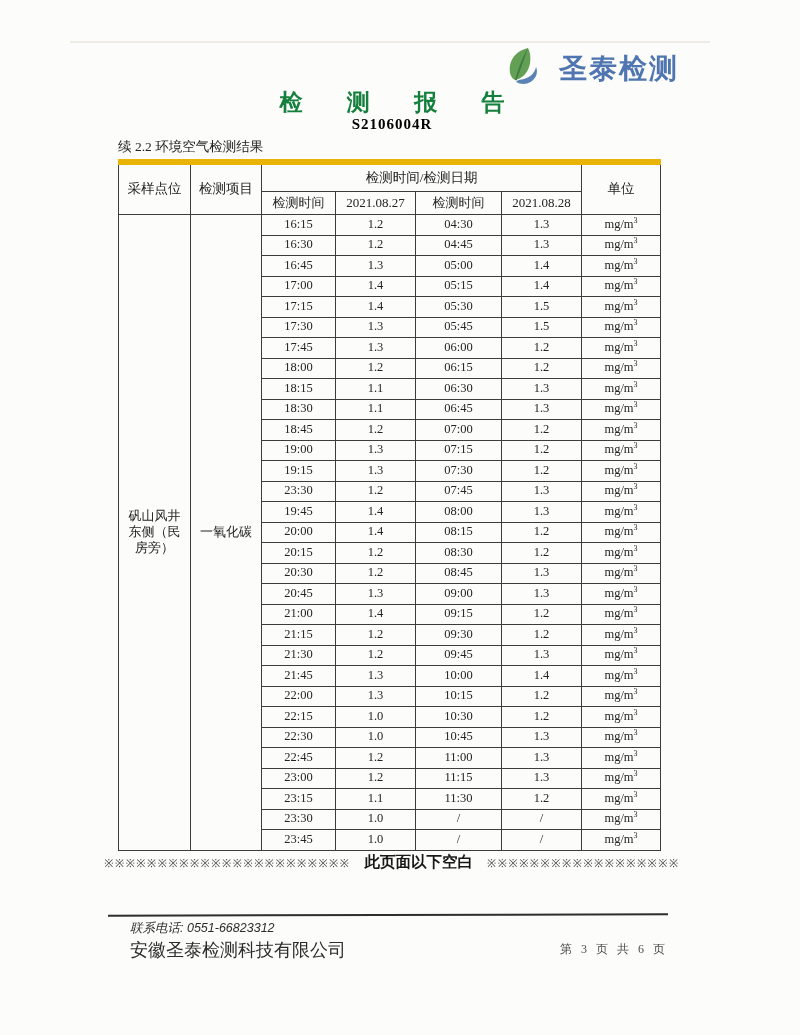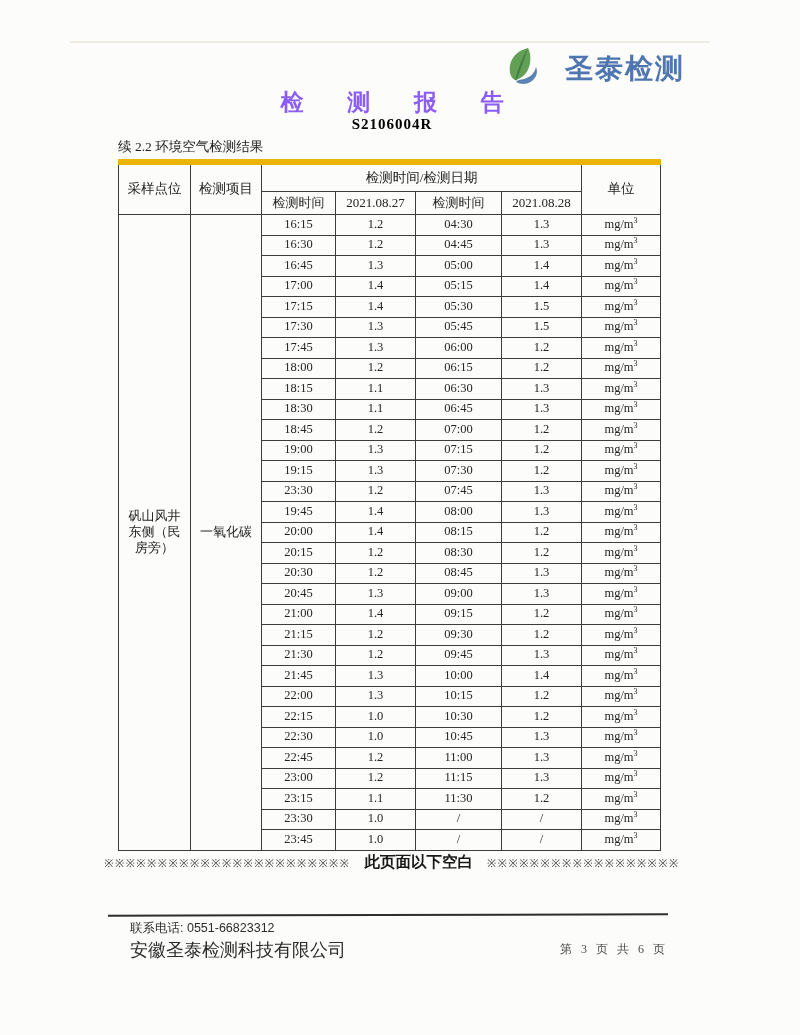--- a/index.html
+++ b/index.html
@@ -16,35 +16,35 @@
     overflow: hidden;
   }
   .scan-artifact {
     position: absolute; left: 70px; top: 41px;
     width: 640px; height: 2px;
     background: #edebe3;
   }
   
   .logo {
     position: absolute; left: 503px; top: 46px;
-    display: flex; align-items: center; gap: 16px;
+    display: flex; align-items: center; gap: 10px;
   }
   .logo-icon { width: 46px; height: 46px; }
   .logo-text {
     font-family: "Liberation Sans", "DejaVu Sans", sans-serif;
     font-size: 28px; font-weight: bold;
     letter-spacing: 2px;
     color: #4f76b0;
   }
   
   .title {
     position: absolute; left: 0; top: 87px; width: 784px;
     text-align: center;
-    font-family: Liberation Serif, serif;
-    font-size: 23px; font-weight: bold; color: #8b5cf6;
+    font-family: Liberation Sans, sans-serif;
+    font-size: 23px; font-weight: bold; color: #15803d;
     letter-spacing: 19px; text-indent: 19px;
   }
   .report-code {
     position: absolute; left: 0; top: 116px; width: 784px;
     text-align: center;
     font-size: 15px; font-weight: bold; color: #000000;
     letter-spacing: 1px;
   }
   .section-label {
     position: absolute; left: 118px; top: 138px;
@@ -87,21 +87,21 @@
   }
   
   .footer-line {
     position: absolute; left: 108px; top: 914px;
     width: 560px; height: 2px; background: #2e2e2e;
     transform: rotate(-0.15deg);
   }
   .footer-phone {
     position: absolute; left: 130px; top: 920px;
     font-family: "Liberation Sans", "DejaVu Sans", sans-serif;
-    font-size: 12.5px; color: #2c2c2c;
+    font-size: 12.5px; color: #2c2c2c; font-style: italic;
   }
   .footer-company {
     position: absolute; left: 130px; top: 938px;
     font-family: "Liberation Sans", "DejaVu Sans", sans-serif;
     font-size: 18px; color: #2c2c2c;
   }
   .footer-page {
     position: absolute; left: 560px; top: 941px;
     font-size: 12px; color: #4a4a4a; letter-spacing: 3px;
   }

